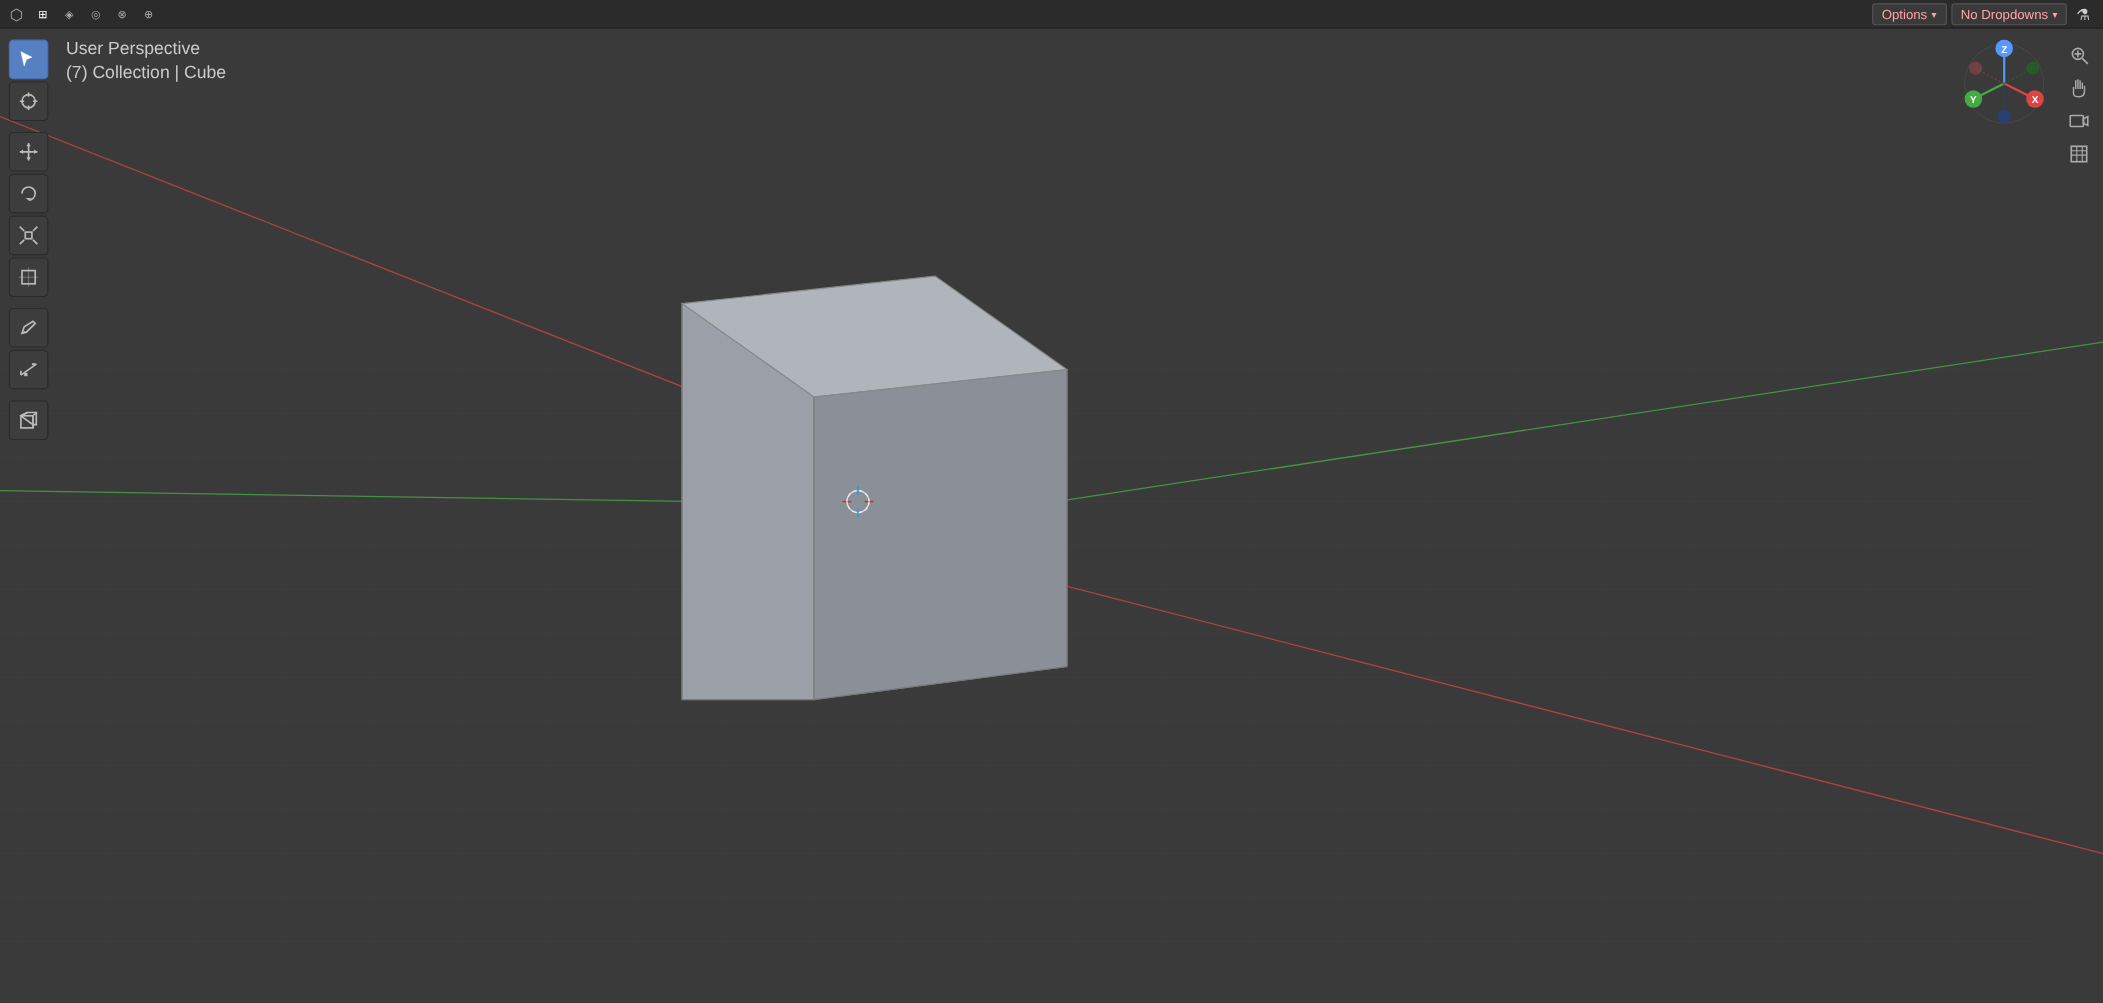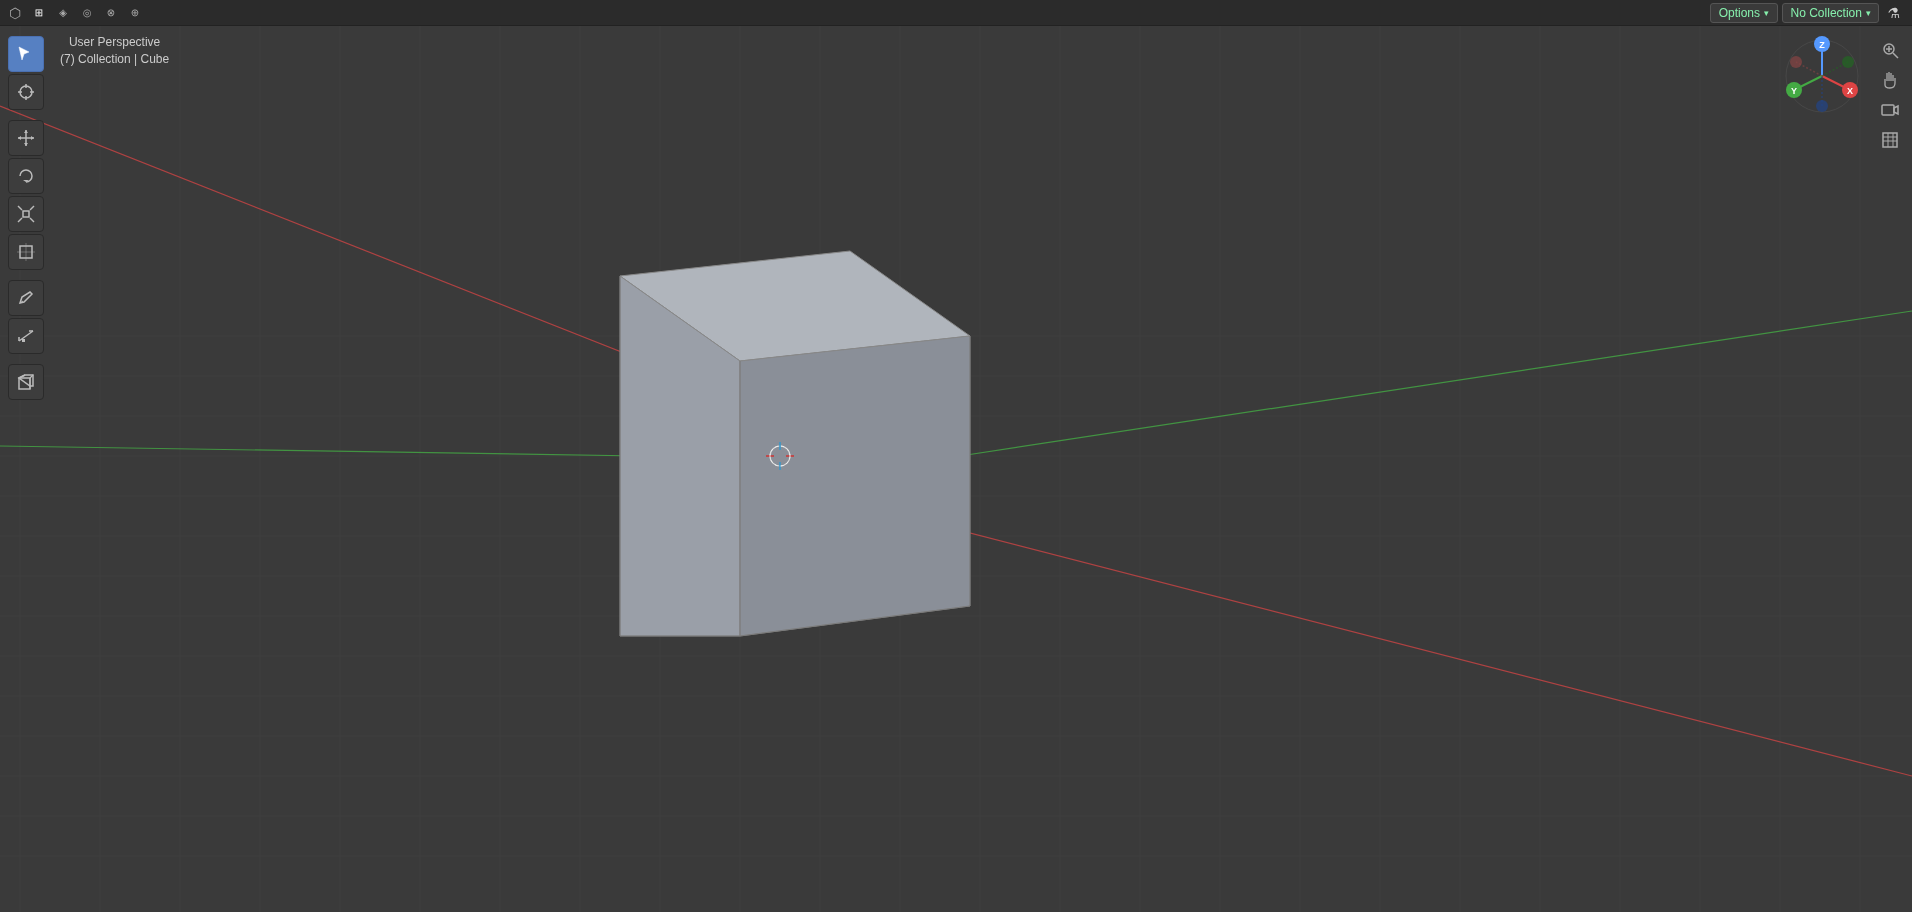--- a/index.html
+++ b/index.html
@@ -41,21 +41,21 @@
       top: 0; right: 0;
       height: 26px;
       display: flex;
       align-items: center;
       gap: 4px;
       padding: 0 8px;
     }
     .topbar-dropdown {
       background: #3a3a3a;
       border: 1px solid #555;
-      color: #86efac;
+      color: #fca5a5;
       border-radius: 3px;
       padding: 2px 8px;
       font-size: 12px;
       cursor: pointer;
       display: flex;
       align-items: center;
       gap: 4px;
       height: 20px;
     }
     .topbar-filter-icon {
@@ -71,24 +71,23 @@
       top: 26px; left: 0; right: 0; bottom: 0;
       background: #3a3a3a;
       overflow: hidden;
     }
 
     
     #view-label {
       position: absolute;
       top: 8px; left: 60px;
       color: #ccc;
-      font-size: 12px;
+      font-size: 16px;
       pointer-events: none;
       line-height: 1.4;
-      text-align: center;
     }
 
     
     #left-toolbar {
       position: absolute;
       top: 10px; left: 8px;
       display: flex;
       flex-direction: column;
       gap: 2px;
       z-index: 10;
@@ -156,21 +155,21 @@
   <div class="topbar-icon" style="font-size:10px;">◎</div>
   <div class="topbar-icon" style="font-size:10px;">⊗</div>
   <div class="topbar-icon" style="font-size:10px;">⊕</div>
 
   <div id="topbar-right">
     <div class="topbar-dropdown">
       <span>Options</span>
       <span style="font-size:9px;">▾</span>
     </div>
     <div class="topbar-dropdown">
-      <span>No Collection</span>
+      <span>No Dropdowns</span>
       <span style="font-size:9px;">▾</span>
     </div>
     <div class="topbar-filter-icon">⚗</div>
   </div>
 </div>
 
 <div id="viewport">
 
   <svg id="axes-canvas" xmlns="http://www.w3.org/2000/svg" width="100%" height="100%">
 

